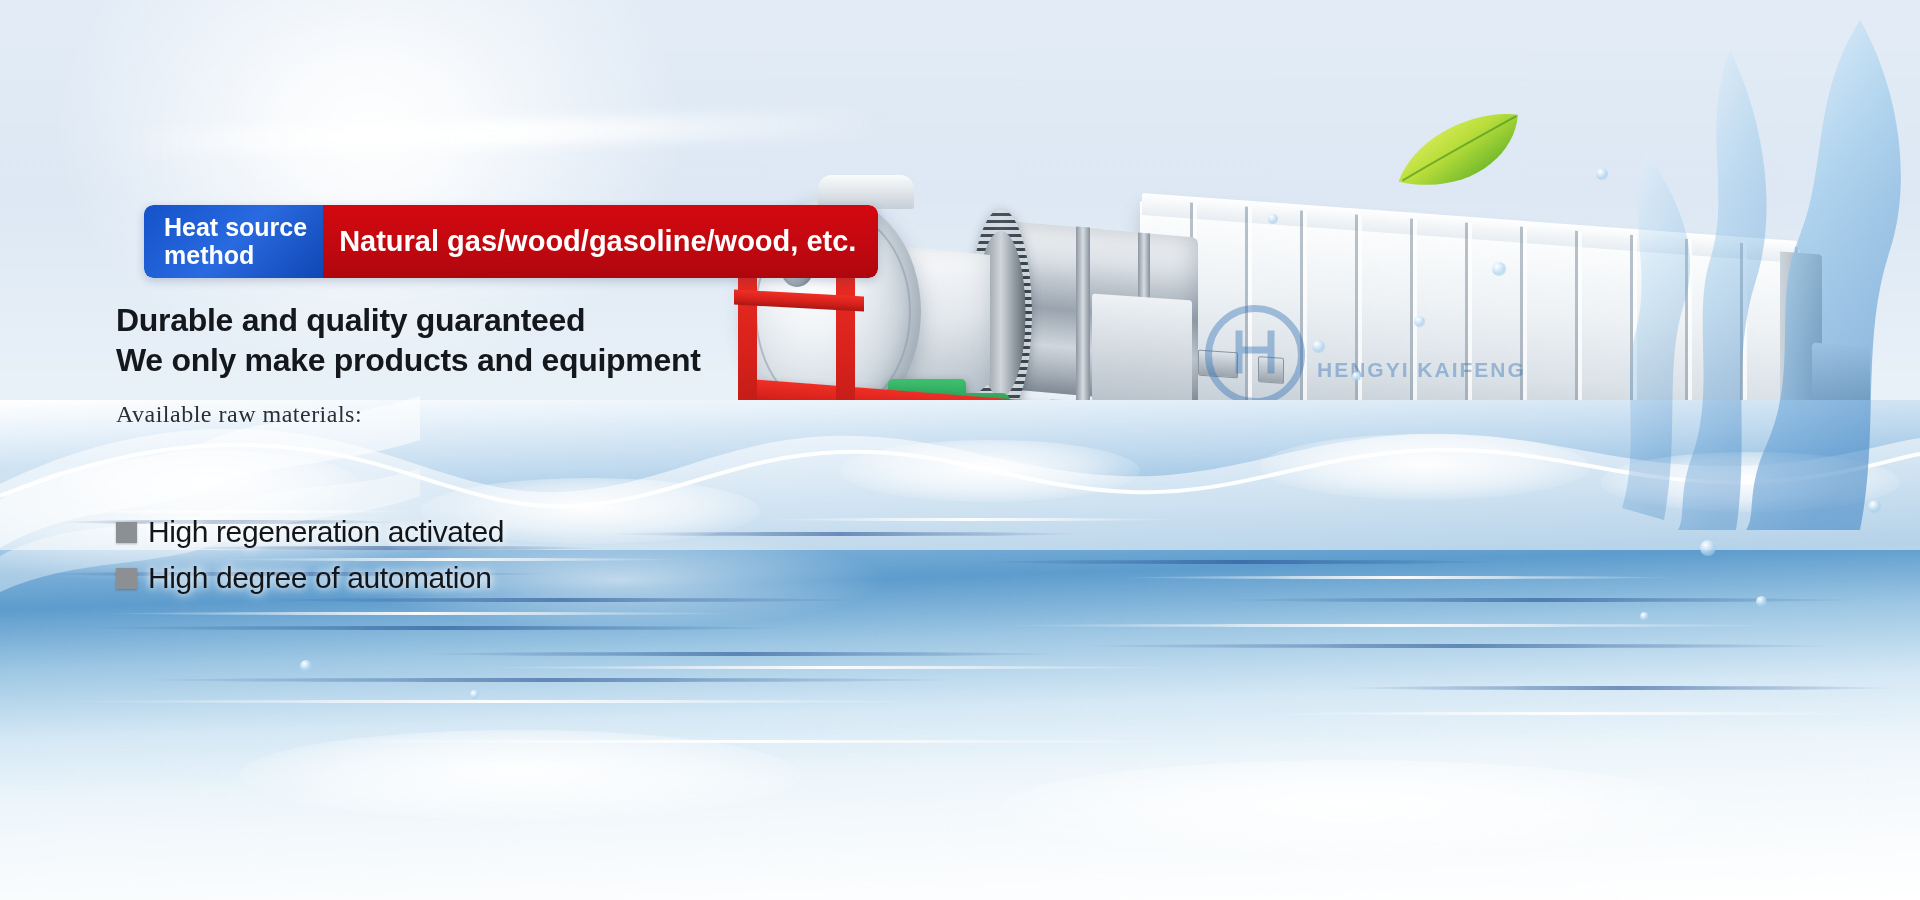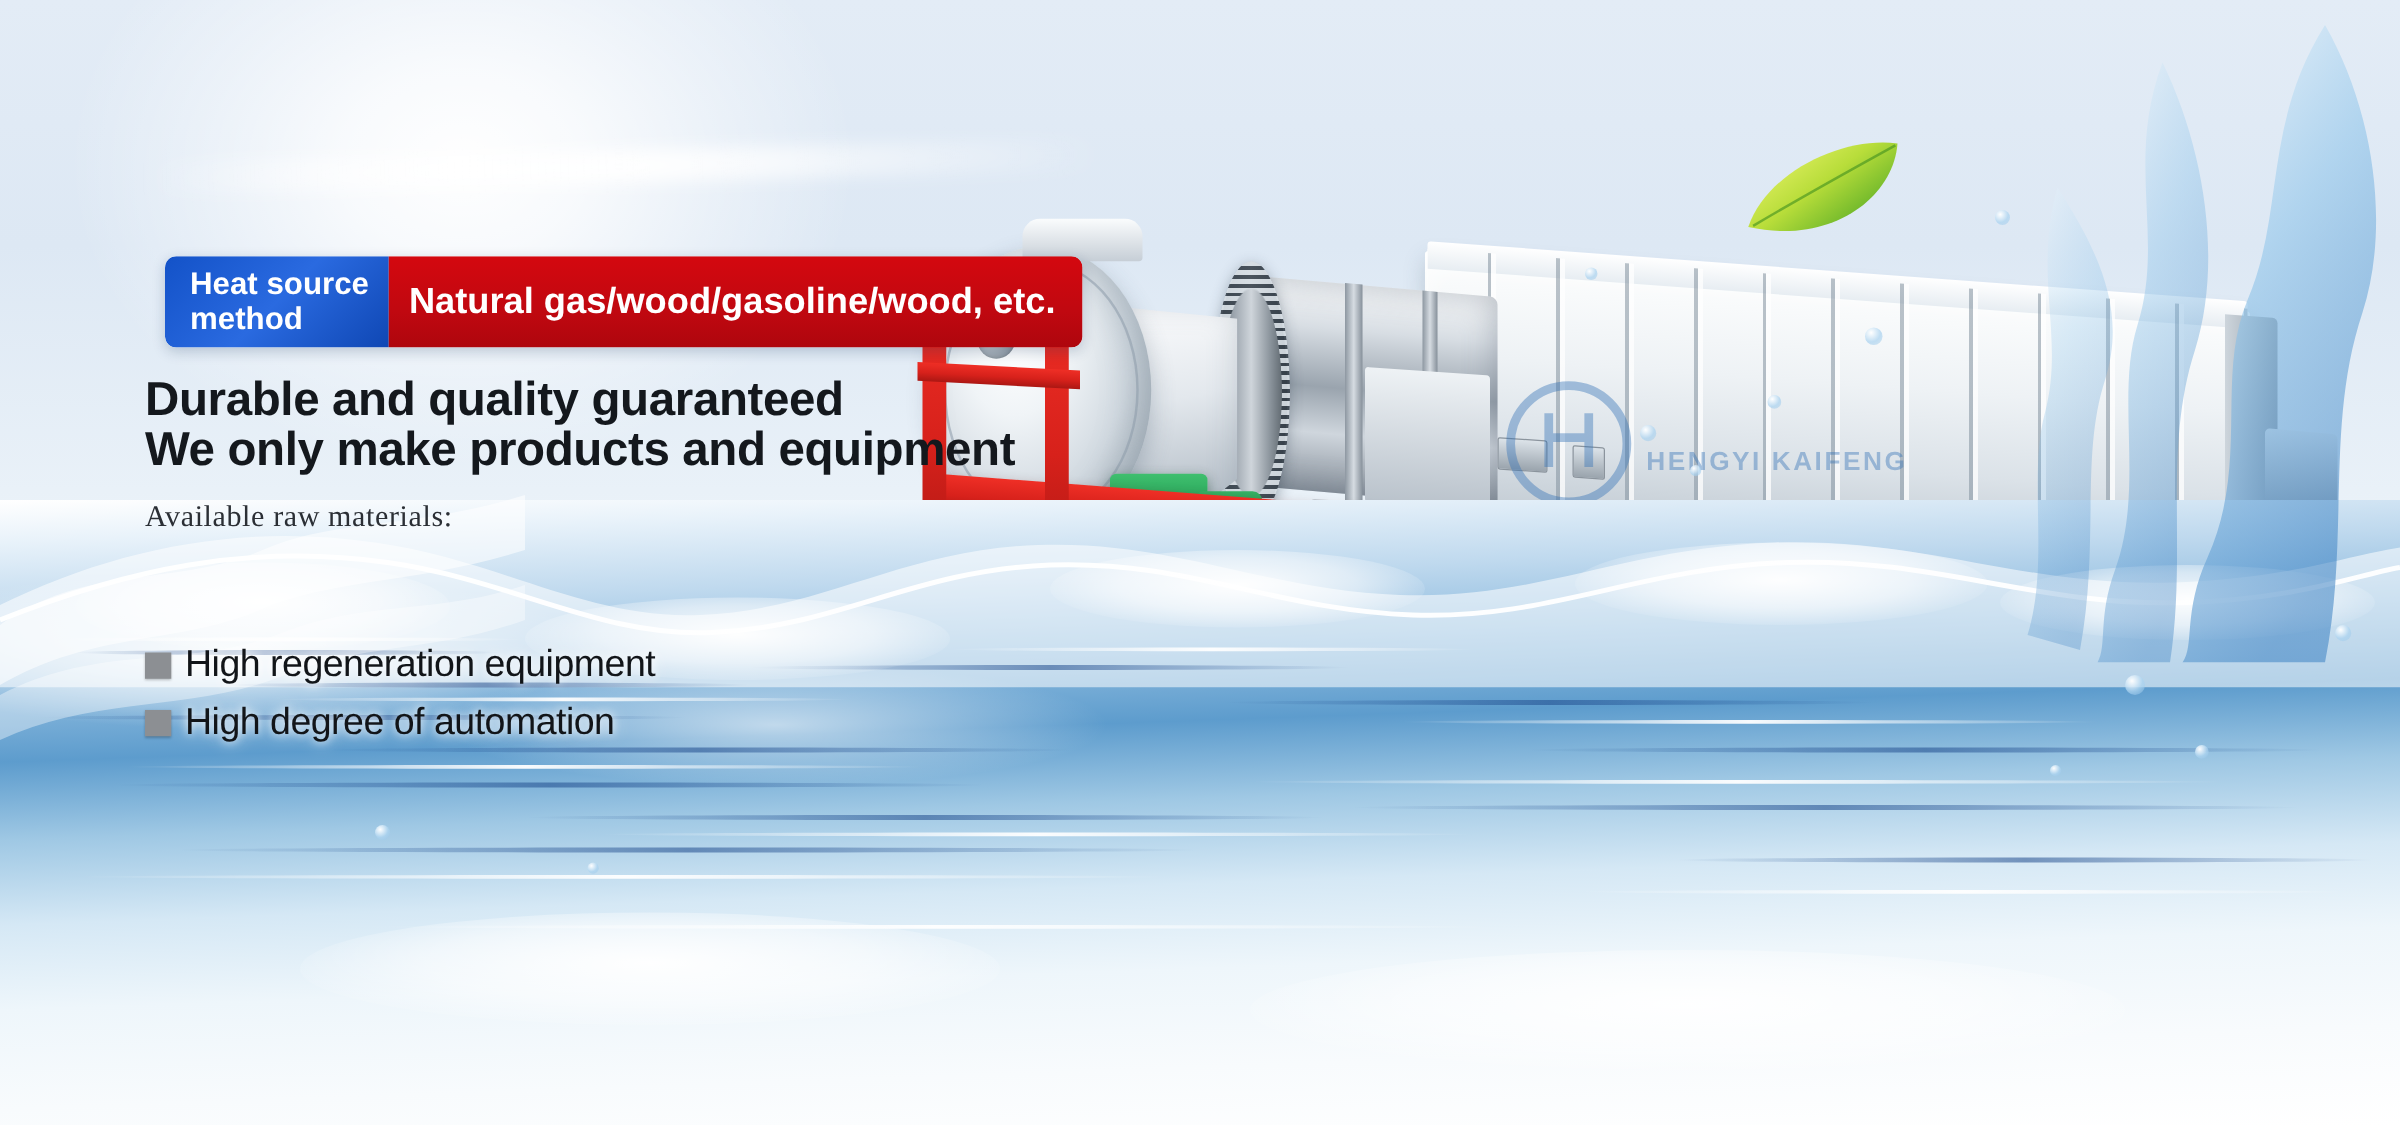--- a/index.html
+++ b/index.html
@@ -67,30 +67,30 @@
   
   .leaf { position:absolute; left:1390px; top:120px; width:140px; height:70px; transform:rotate(-14deg); }
 
   
   .title { position:absolute; left:132px; top:60px; font-size:78px; font-weight:bold;
            font-family:"Liberation Sans", sans-serif; letter-spacing:-1px; white-space:nowrap;
            text-shadow:0 2px 6px rgba(255,255,255,.85); }
   .t-red { color:#e1110d; }
   .t-dark { color:#111418; }
 
-  .badge { position:absolute; left:132px; top:205px; display:flex; align-items:stretch;
+  .badge { position:absolute; left:144px; top:205px; display:flex; align-items:stretch;
            border-radius:9px; overflow:hidden; box-shadow:0 3px 10px rgba(20,50,90,.22); }
   .badge-blue { background:linear-gradient(135deg,#1352c8 0%,#2a6ae0 50%,#0f47b4 100%);
                 color:#fff; font-weight:bold; font-size:25px; line-height:28px;
                 padding:8px 16px 9px 20px; border-radius:9px 0 0 9px; }
   .badge-red { background:linear-gradient(180deg,#d4080f 0%,#c00810 60%,#ae060d 100%);
                color:#fff; font-weight:bold; font-size:29px; padding:0 22px 0 16px;
                display:flex; align-items:center; border-radius:0 9px 9px 0; white-space:nowrap; }
 
-  .headline { position:absolute; left:116px; top:300px; font-size:38px; font-weight:bold;
+  .headline { position:absolute; left:116px; top:300px; font-size:32px; font-weight:bold;
               color:#14181d; line-height:40px; letter-spacing:-.3px; }
 
   .raw { position:absolute; left:116px; top:395px; font-family:"Liberation Serif", serif;
          font-size:24px; color:#2b2f35; line-height:38px; letter-spacing:.5px; }
 
   .features { position:absolute; left:116px; top:515px; width:660px; }
   .feat-row { display:flex; align-items:center; gap:10px; margin-bottom:12px; }
   .feat { display:flex; align-items:center; gap:11px; }
   .bullet { width:21px; height:21px; background:#8c8f93; box-shadow:0 1px 2px rgba(0,0,0,.25); flex:none; }
   .feat-txt { font-size:30px; color:#121519; font-weight:400; letter-spacing:-.4px;
@@ -344,21 +344,21 @@
   </div>
 
   <div class="raw">
     <div>Available raw materials:</div>
   </div>
 
   <div class="features">
     <div class="feat-row">
       <div class="feat">
         <span class="bullet"></span>
-        <span class="feat-txt">High regeneration equipment</span>
+        <span class="feat-txt">High regeneration activated</span>
       </div>
       <span class="gap"></span>
     </div>
     <div class="feat-row">
       <div class="feat">
         <span class="bullet"></span>
         <span class="feat-txt">High degree of automation</span>
       </div>
     </div>
   </div>

